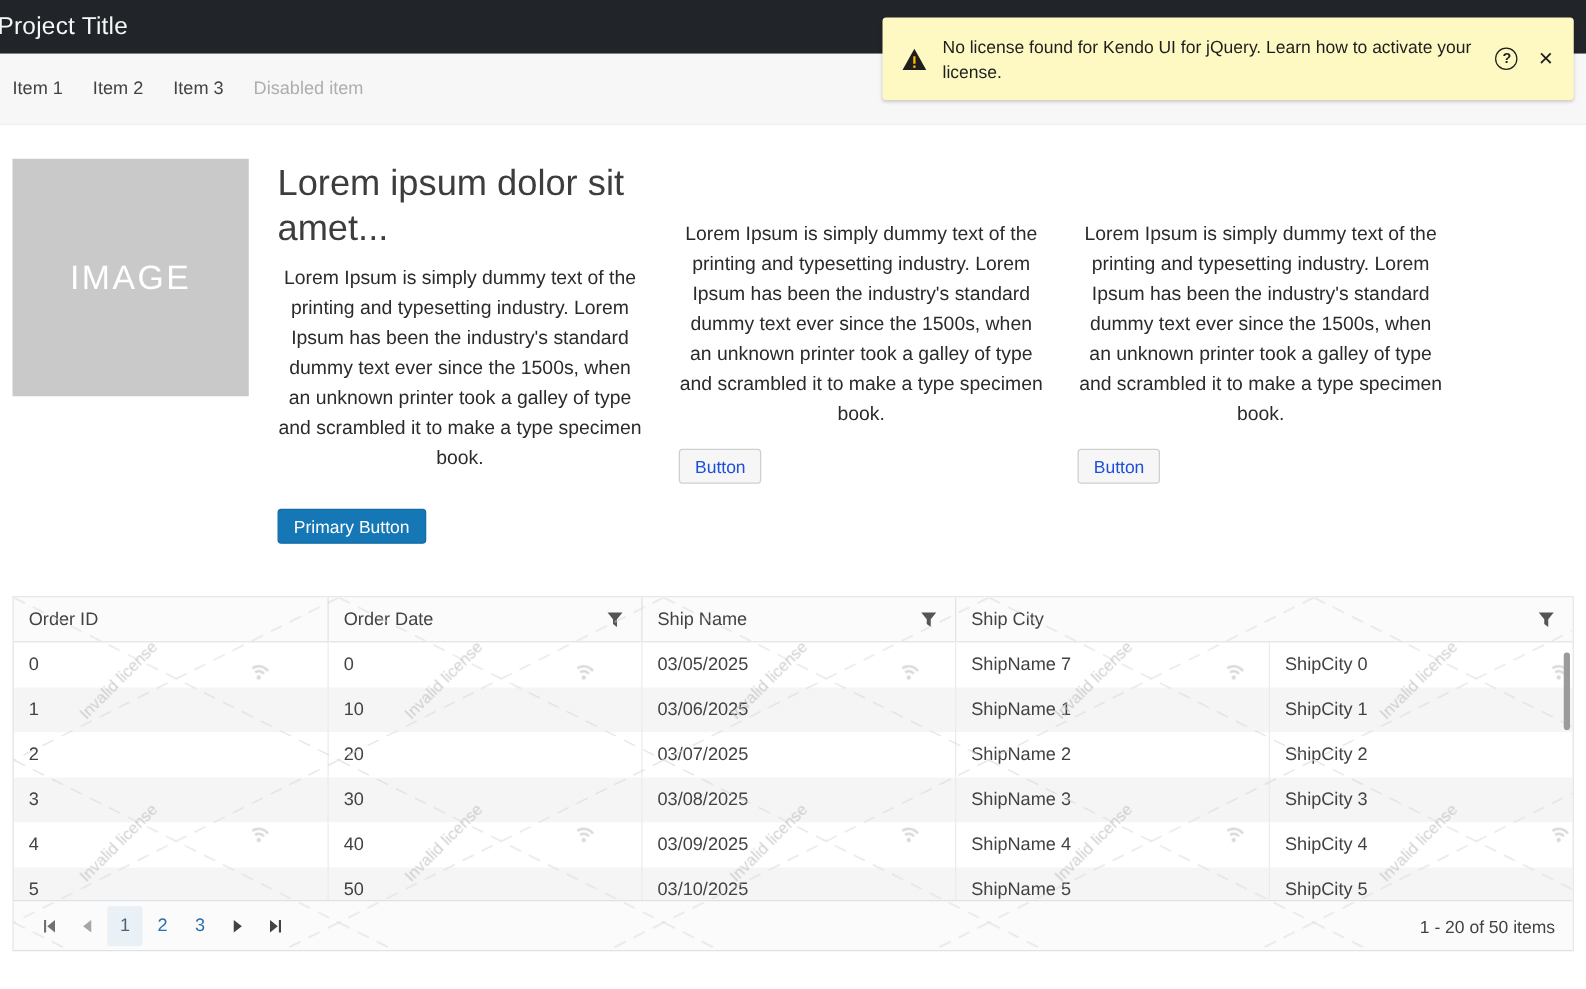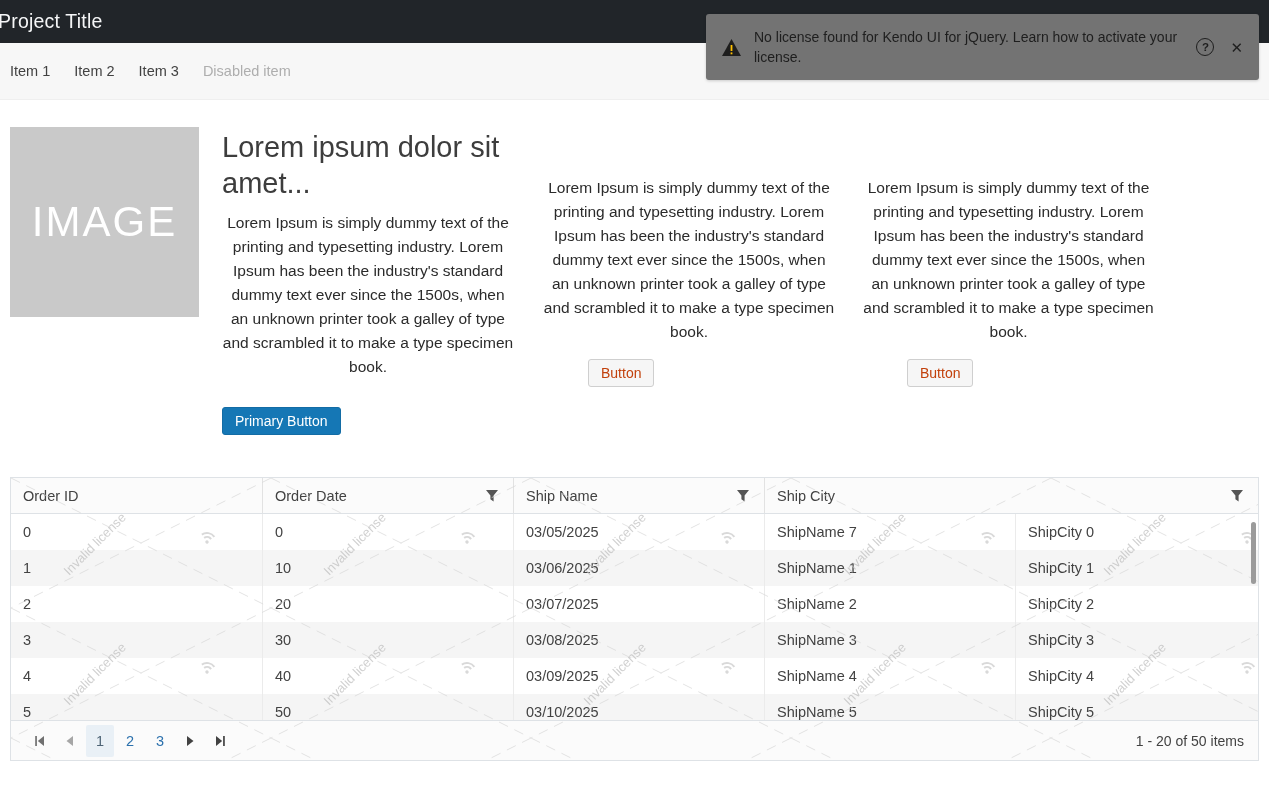--- a/index.html
+++ b/index.html
@@ -12,46 +12,46 @@
 
   
   .menubar { height:57px; background:#f7f7f7; border-bottom:1px solid #efefef;
     display:flex; align-items:center; padding-left:0; }
   .menu-item { font-size:14.5px; color:#424242; padding:0 12px; cursor:pointer; }
   .menu-item:first-child { padding-left:10px; }
   .menu-item.disabled { color:#aeaeae; cursor:default; }
 
   
   .banner { position:absolute; top:14px; left:706px; width:553px; height:66px;
-    background:#737373; border-radius:3px; display:flex; align-items:center;
+    background:#fef9c3; border-radius:3px; display:flex; align-items:center;
     padding:0 16px 0 15px; z-index:50; box-shadow:0 1px 3px rgba(0,0,0,.18); }
   .banner-warning { flex:0 0 auto; margin-right:12px; display:flex; }
   .banner-msg { font-size:14px; line-height:20px; color:#1e1e1e; width:450px; }
   .banner-actions { margin-left:auto; display:flex; align-items:center; gap:16px; }
   .help-bubble { width:18px; height:18px; border:1.6px solid #1e1e1e; border-radius:50%;
     font-size:11.5px; font-weight:bold; color:#1e1e1e; display:flex;
     align-items:center; justify-content:center; cursor:pointer; }
   .banner-close { font-size:15px; font-weight:bold; color:#1e1e1e; cursor:pointer; line-height:1; }
 
   
   .intro-row { display:flex; align-items:flex-start; margin-top:27px; }
   .img-box { width:189px; height:190px; background:#c9c9c9; margin-left:10px;
     display:flex; align-items:center; justify-content:center; }
-  .img-box span { color:#fff; font-size:42px; font-weight:300; letter-spacing:2px; }
+  .img-box span { color:#fff; font-size:27px; font-weight:300; letter-spacing:2px; }
   .col-main { width:292px; margin-left:23px; }
   .col-main h1 { font-size:29px; line-height:36px; font-weight:300; color:#3d3d3d; margin-top:2px; }
   .col-main p { margin-top:10px; }
   .lead-par { font-size:15.5px; line-height:24px; color:#2b2b2b;text-align:center; }
   .col-sec { width:292px; margin-left:29px; padding-top:49px; }
   .col-sec.third { width:293px; margin-left:27px; }
   .btn { display:inline-block; font-size:14px; border-radius:3px; cursor:pointer;
     padding:5px 12px; border:1px solid transparent;
     font-family:"Liberation Sans","DejaVu Sans",sans-serif; }
   .btn-primary { background:#1577b5; border-color:#136ca5; color:#fff; margin-top:28px; }
-  .btn-secondary { background:#f6f6f6; border-color:#cfcfcf; color:#c2410c; margin-top:15px;margin-left:45px; }
+  .btn-secondary { background:#f6f6f6; border-color:#cfcfcf; color:#1d4ed8; margin-top:15px; }
 
   
   .grid { position:relative; width:1249px; margin:42px 10px 0 10px;
     border:1px solid #dee2e6; font-size:14.5px; color:#424242; background:#fff; }
   .watermark { position:absolute; inset:0; width:100%; height:100%;
     pointer-events:none; z-index:5; }
   .grid-header { display:flex; height:36px; background:#fbfbfb; border-bottom:1px solid #dee2e6; }
   .hcell { display:flex; align-items:center; padding-left:12px; border-right:1px solid #e2e2e2; }
   .hcell .title { color:#424242; }
   .filter-btn { margin-left:auto; margin-right:14px; display:flex; cursor:pointer; }

